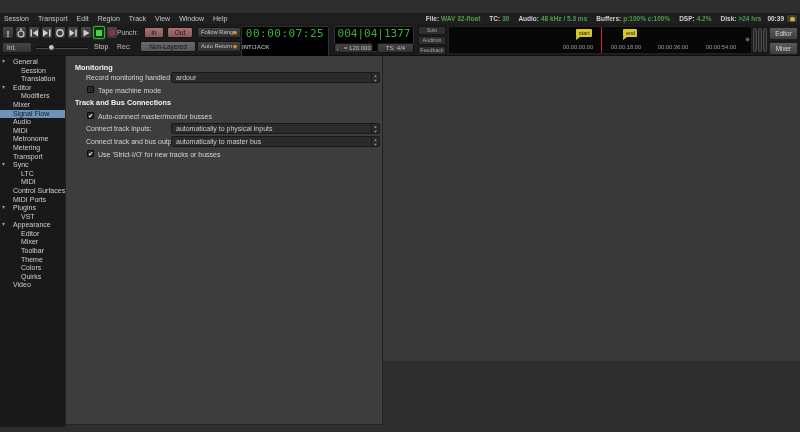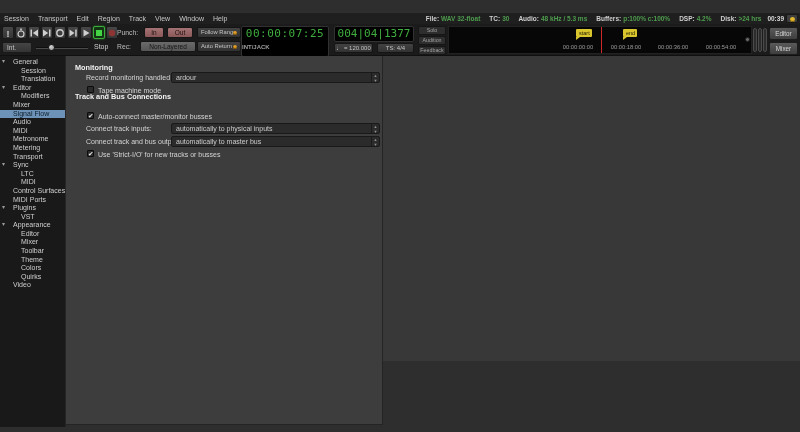--- a/index.html
+++ b/index.html
@@ -56,21 +56,21 @@
     background:linear-gradient(#6b6b6b,#555555); color:#141414; }
   .ledbtn { position:absolute; left:197px; width:44px; height:11px;
     background:linear-gradient(#424242,#323232); border:1px solid #151515; border-radius:2px;
     font-size:5.8px; color:#c2c2c2; line-height:9px; text-align:left; padding-left:3px; }
   .ledbtn::after { content:""; position:absolute; right:3px; top:3px; width:4px; height:4px;
     border-radius:50%; background:#de9b26; box-shadow:inset 0 -1px 0 #6e4c0e; }
   .clock { position:absolute; background:#000; border:1px solid #313131; border-radius:2px;
     font-family:"DejaVu Sans Mono", monospace; color:#3fae3f; text-align:center; }
   .clock-primary { left:241px; top:2px; width:88px; height:31px; font-size:11px;
     line-height:13px; letter-spacing:0.5px; }
-  .clock-secondary { left:334px; top:2px; width:80px; height:16px; font-size:11px;
+  .clock-secondary { left:334px; top:2px; width:80px; height:26px; font-size:11px;
     line-height:13px; }
   .sync-source { position:absolute; left:242px; top:20px; font-size:6px; color:#9f9f9f;
     font-weight:bold; }
   .mini-btn { position:absolute; top:19px; height:10px; background:linear-gradient(#424242,#323232);
     border:1px solid #151515; border-radius:2px; font-size:6px; color:#c2c2c2;
     line-height:8px; text-align:center; }
   .btn-tempo { left:334px; width:39px; }
   .btn-ts { left:377px; width:37px; }
   .indicators { position:absolute; left:418px; top:2px; display:flex; flex-direction:column;
     gap:1px; }
@@ -286,21 +286,21 @@
     <div class="content">
       <div class="heading" style="top:7px;">Monitoring</div>
       <span class="flabel" style="top:18px;">Record monitoring handled by:</span>
       <div class="combo" style="top:16px;">
         <span class="cvalue">ardour</span>
         <span class="stepper">▲<br>▼</span>
       </div>
       <span class="checkbox" style="top:30px;"></span>
       <span class="cblabel" style="top:31px;">Tape machine mode</span>
 
-      <div class="heading" style="top:36px;">Track and Bus Connections</div>
+      <div class="heading" style="top:42px;">Track and Bus Connections</div>
       <span class="checkbox checked" style="top:56px;"></span>
       <span class="cblabel" style="top:57px;">Auto-connect master/monitor busses</span>
 
       <span class="flabel" style="top:69px;">Connect track inputs:</span>
       <div class="combo" style="top:67px;">
         <span class="cvalue">automatically to physical inputs</span>
         <span class="stepper">▲<br>▼</span>
       </div>
 
       <span class="flabel" style="top:82px;">Connect track and bus outputs:</span>

